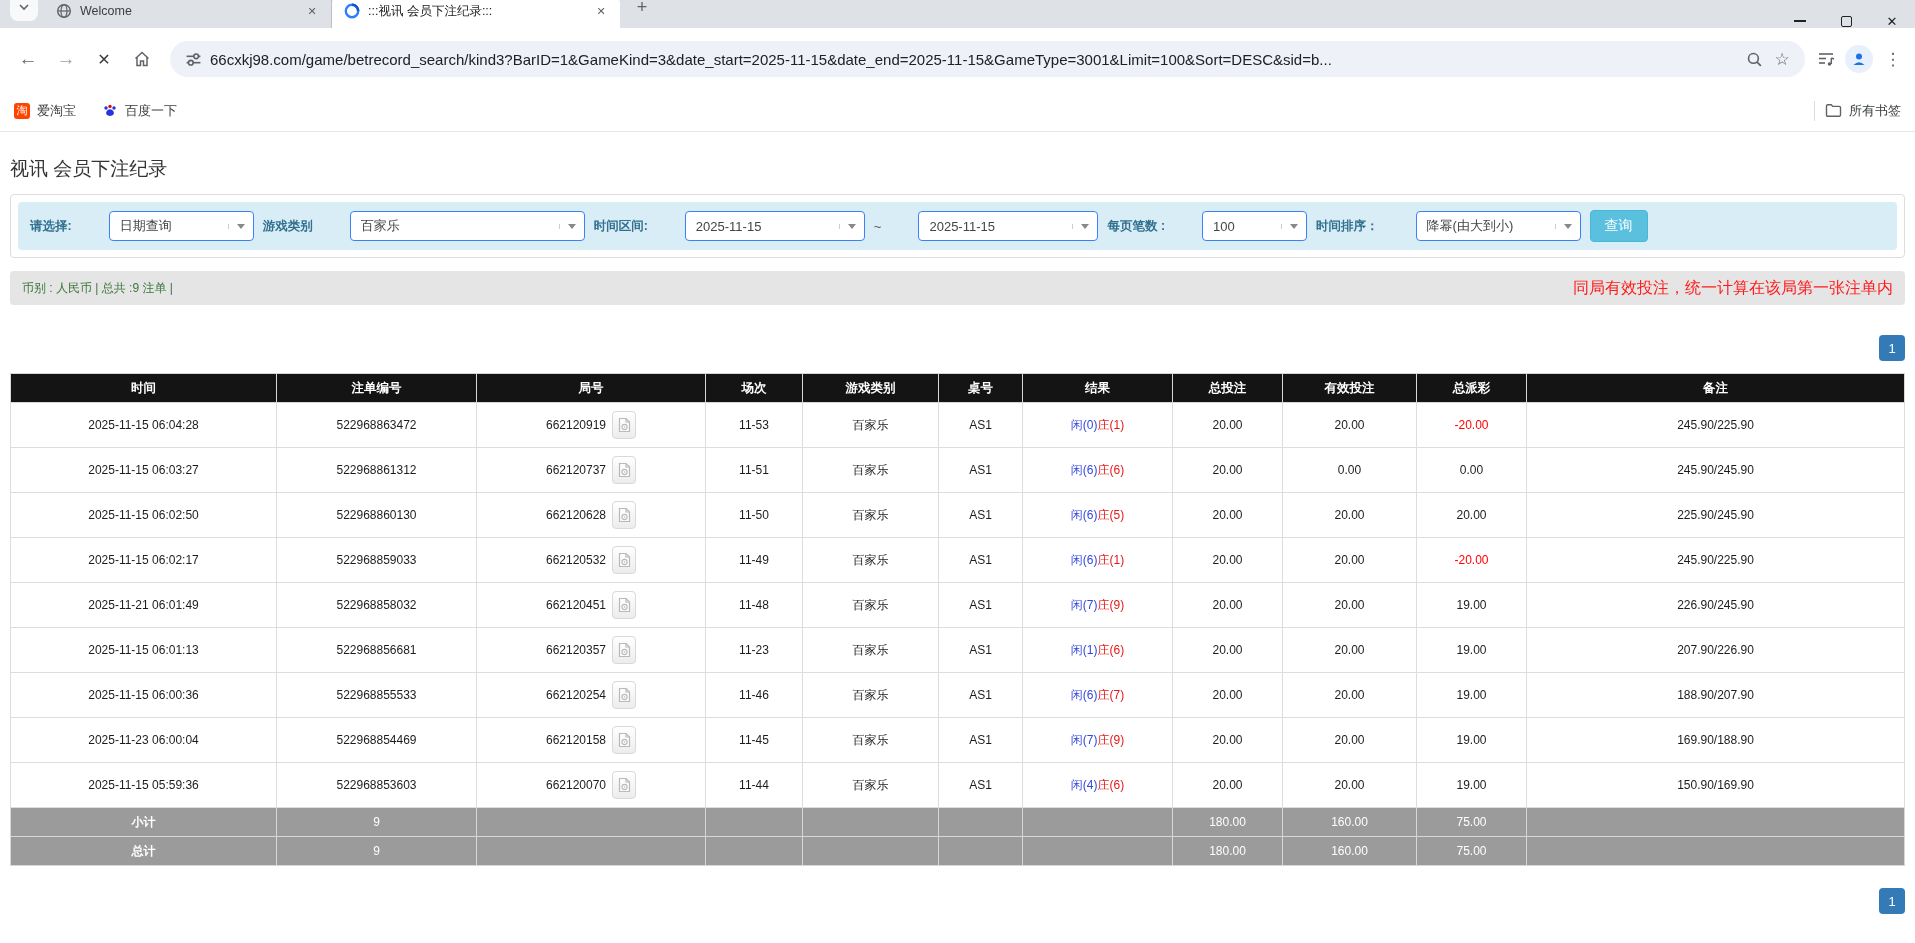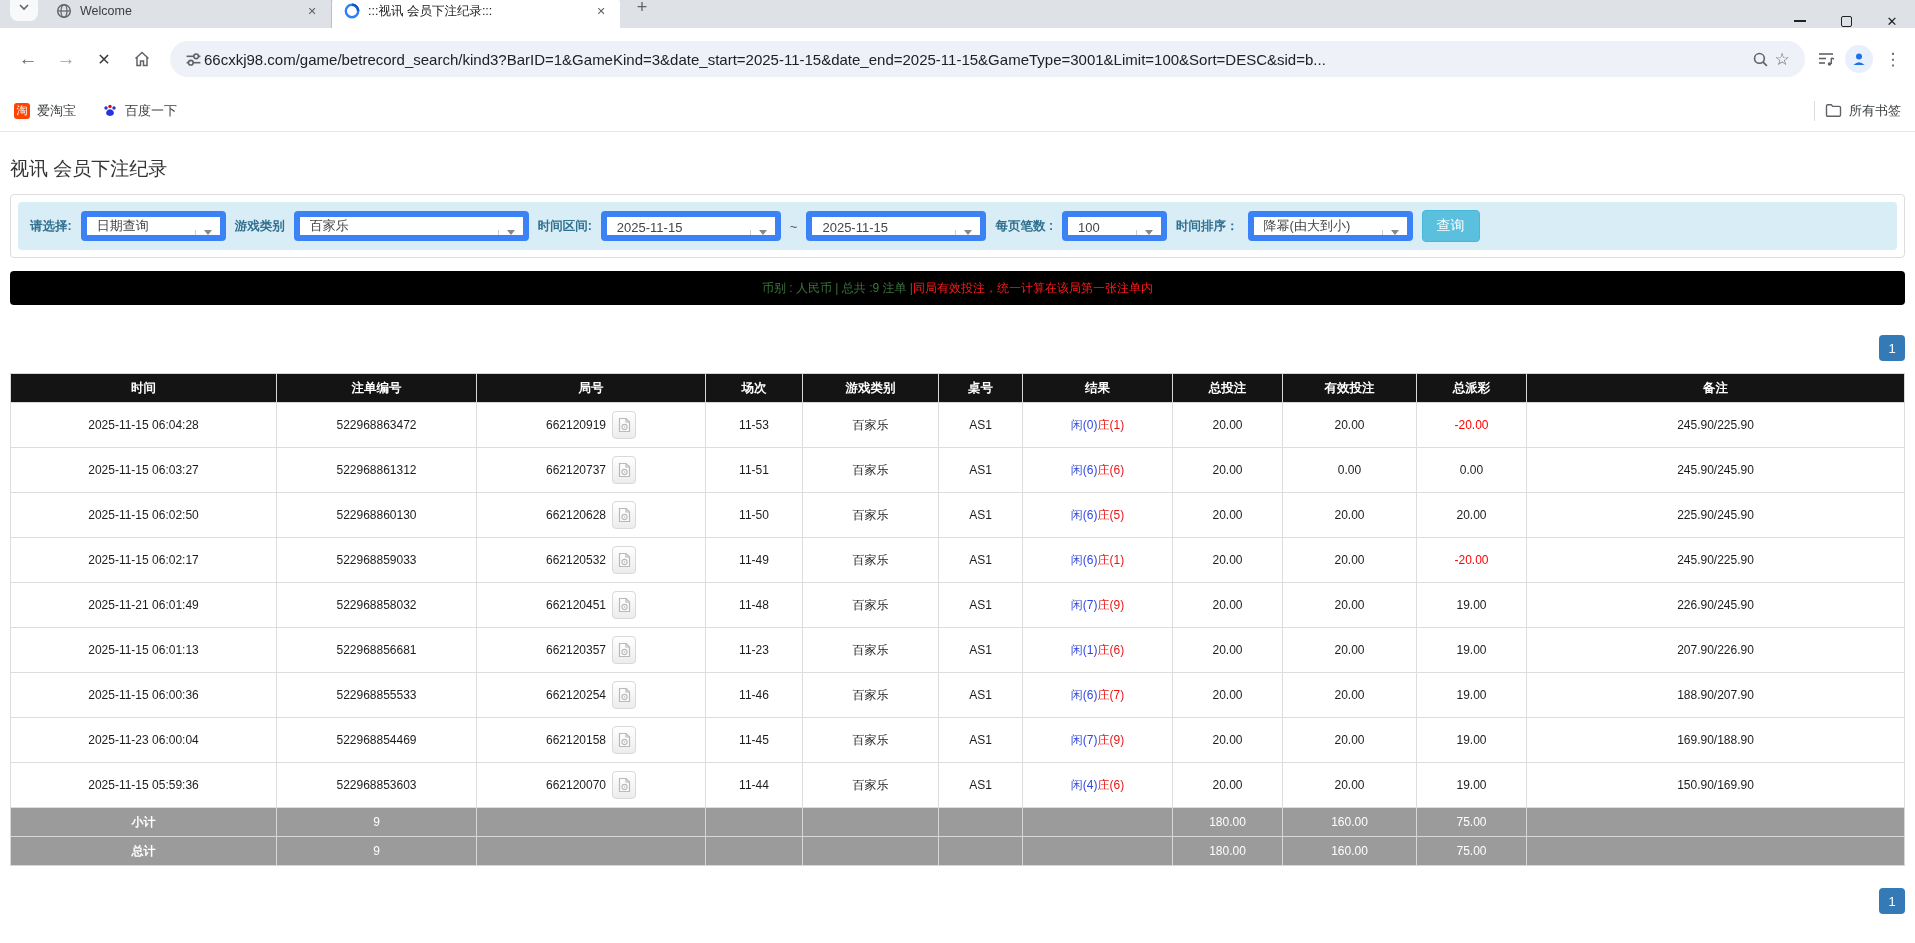--- a/index.html
+++ b/index.html
@@ -24,21 +24,21 @@
             color:#202124; font-size:13px; cursor:pointer; }
   .winbtn .mini { width:12px; height:1.5px; background:#202124; display:block; }
   .winbtn .maxi { width:11px; height:11px; border:1.2px solid #202124; border-radius:2px; display:block; }
 
   .navbar { height:62px; background:#fff; display:flex; align-items:center; padding:0 10px; gap:2px; }
   .navbtn { width:36px; height:36px; border-radius:50%; display:flex; align-items:center;
             justify-content:center; font-size:19px; color:#5f6368; cursor:pointer; }
   .navbtn.fwd { color:#9aa0a6; }
   .navbtn.stop { font-size:16px; color:#3c4043; }
   .omnibox { flex:1; height:36px; background:#eef1f8; border-radius:18px; margin:0 8px;
-             display:flex; align-items:center; padding:0 12px; gap:0; min-width:0; cursor:text; }
+             display:flex; align-items:center; padding:0 12px; gap:6px; min-width:0; cursor:text; }
   .omnibox .url { flex:1; font-size:15px; color:#202124; white-space:nowrap; overflow:hidden; }
   .obicon { display:flex; align-items:center; justify-content:center; width:22px; height:22px;
             color:#5f6368; flex:none; cursor:pointer; }
   .star { font-size:17px; }
   .avatar { width:28px; height:28px; border-radius:50%; background:#e8f0fe; display:flex;
             align-items:center; justify-content:center; margin:0 6px; cursor:pointer; }
   .kebab { font-size:17px; color:#5f6368; width:24px; text-align:center; cursor:pointer; }
 
   .bookmarksbar { height:42px; background:#fff; border-bottom:1px solid #e4e7eb; display:flex;
                   align-items:center; padding:0 14px; gap:26px; font-size:13px; color:#3c4043; }
@@ -49,38 +49,38 @@
   .bm-divider { width:1px; height:20px; background:#dadce0; }
 
   
   .content { padding:0 10px; }
   .page-title { font-size:19px; font-weight:400; color:#333; margin:24px 0 12px 0; }
 
   .filter-wrap { border:1px solid #ddd; border-radius:4px; padding:7px; }
   .filter-bar { background:#d9edf7; border-radius:4px; height:48px; display:flex;
                 align-items:center; gap:9px; padding:0 12px; }
   .f-label { color:#31708f; font-weight:bold; font-size:12.5px; white-space:nowrap; }
-  .select { display:inline-flex; align-items:flex-end; background:#fff; border:6px solid #3b82f6;
-            border-radius:4px; height:30px; overflow:hidden; cursor:pointer; }
+  .select { display:inline-flex; align-items:center; background:#fff; border:1px solid #3b82f6;
+            border-radius:4px; height:30px; overflow:hidden; cursor:pointer;margin-left:28px; }
   .select .val { display:flex; align-items:center; padding:0 10px; font-size:13px; color:#444; flex:1;
                  white-space:nowrap; }
   .select .caret { width:25px; border-left:1px solid #ccc; display:flex; align-items:center;
                    justify-content:center; background:#fff; }
   .select .caret::after { content:''; border-left:4px solid transparent; border-right:4px solid transparent;
                           border-top:5px solid #888; }
   .w145{width:145px} .w235{width:235px} .w180{width:180px} .w105{width:105px} .w165{width:165px}
   .tilde { font-size:13px; color:#555; }
   .query-btn { background:#5bc0de; border:1px solid #46b8da; color:#fff; font-size:14px;
                padding:6px 14px; border-radius:4px; cursor:pointer;
                font-family:"Liberation Sans",sans-serif; }
 
-  .info-bar { margin-top:13px; background:#000000; border-radius:4px; height:33px; display:flex;
-              align-items:center; justify-content:center; padding:17px 12px; }
+  .info-bar { margin-top:13px; background:#e5e5e5; border-radius:4px; height:33px; display:flex;
+              align-items:center; justify-content:space-between; padding:17px 12px; }
   .info-left { color:#3c763d; font-size:12px; }
-  .info-right { color:#ff1a1a; font-size:12px; }
+  .info-right { color:#ff1a1a; font-size:16px; }
 
   .pag { display:flex; justify-content:flex-end; }
   .pag.top { margin-top:30px; margin-bottom:12px; }
   .pag.bottom { margin-top:22px; }
   .page-btn { background:#337ab7; color:#fff; min-width:26px; height:26px; border-radius:4px;
               display:flex; align-items:center; justify-content:center; font-size:13px; cursor:pointer; }
 
   table.bets { width:100%; border-collapse:collapse; table-layout:fixed; }
   table.bets th { background:#141414; color:#fff; font-size:12.5px; font-weight:bold;
                   height:29px; border:1px solid #d7d7d7; text-align:center; }

